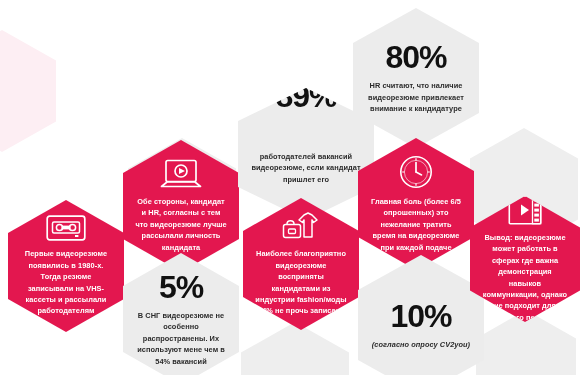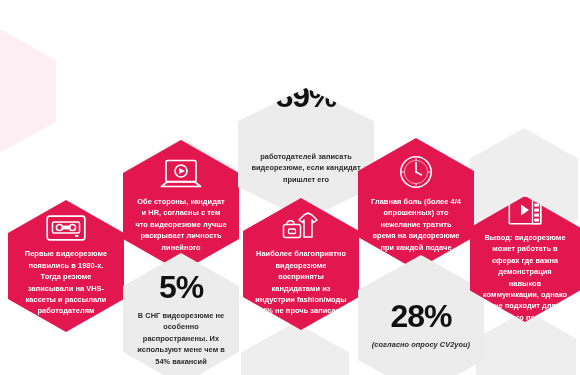--- a/index.html
+++ b/index.html
@@ -111,65 +111,69 @@
 
   <div class="hex pink layer-main" id="hex-laptop">
     <span class="icon-wrap">
       <svg width="42" height="30" viewBox="0 0 42 30">
         <rect x="6" y="1.5" width="30" height="21" rx="1.8" fill="none" stroke="#ffffff" stroke-width="1.7"></rect>
         <circle cx="21" cy="12" r="6" fill="none" stroke="#ffffff" stroke-width="1.7"></circle>
         <path d="M19 9 L25 12 L19 15 Z" fill="#ffffff"></path>
         <path d="M1.5 27.5 L7 23 L35 23 L40.5 27.5 Z" fill="none" stroke="#ffffff" stroke-width="1.7" stroke-linejoin="round"></path>
       </svg>
     </span>
-    <div class="body-text">Обе стороны, кандидат и HR, согласны с тем что видеорезюме лучше раскрывает личность линейного</div>
+    <div class="body-text">Обе стороны, кандидат и HR, согласны с тем что видеорезюме лучше рассылали личность кандидата</div>
   </div>
 
   <div class="hex gray layer-main" id="hex-89">
     <div class="stat big">89%</div>
-    <div class="body-text dark">работодателей записать видеорезюме, если кандидат пришлет его</div>
+    <div class="body-text dark">работодателей вакансий видеорезюме, если кандидат пришлет его</div>
     <div class="body-text dark sub-note">(подаче Vault Inc)</div>
   </div>
 
+  <div class="hex gray layer-main" id="hex-80">
+    <div class="stat big">80%</div>
+    <div class="body-text dark">HR считают, что наличие видеорезюме привлекает внимание к кандидатуре</div>
+  </div>
 
   <div class="hex pink layer-main" id="hex-clock">
     <span class="icon-wrap">
       <svg width="34" height="34" viewBox="0 0 34 34">
         <circle cx="17" cy="17" r="15.2" fill="none" stroke="#ffffff" stroke-width="1.6"></circle>
         <circle cx="17" cy="17" r="11.6" fill="none" stroke="#ffffff" stroke-width="0.8" opacity="0.75"></circle>
         <line x1="17" y1="17" x2="17" y2="7.5" stroke="#ffffff" stroke-width="1.7" stroke-linecap="round"></line>
         <line x1="17" y1="17" x2="22.6" y2="20" stroke="#ffffff" stroke-width="1.5" stroke-linecap="round"></line>
         <line x1="17" y1="3.2" x2="17" y2="5.4" stroke="#ffffff" stroke-width="1.2"></line>
         <line x1="17" y1="28.6" x2="17" y2="30.8" stroke="#ffffff" stroke-width="1.2"></line>
         <line x1="3.2" y1="17" x2="5.4" y2="17" stroke="#ffffff" stroke-width="1.2"></line>
         <line x1="28.6" y1="17" x2="30.8" y2="17" stroke="#ffffff" stroke-width="1.2"></line>
       </svg>
     </span>
-    <div class="body-text">Главная боль (более 4/4 опрошенных) это нежелание тратить время на видеорезюме при каждой подаче</div>
+    <div class="body-text">Главная боль (более 6/5 опрошенных) это нежелание тратить время на видеорезюме при каждой подаче</div>
   </div>
 
   <div class="hex pink layer-main" id="hex-fashion">
     <span class="icon-wrap">
       <svg width="40" height="30" viewBox="0 0 40 30">
         <path d="M23 4 L27 2 L31 4 L36 9 L32.5 11.5 L31 9 L31 26 L23 26 L23 9 L21.5 11.5 L18 9 Z" fill="none" stroke="#ffffff" stroke-width="1.5" stroke-linejoin="round"></path>
         <path d="M6 13 C6 8.5, 13 8.5, 13 13" fill="none" stroke="#ffffff" stroke-width="1.5"></path>
         <rect x="2.5" y="13.5" width="17" height="13" rx="2" fill="none" stroke="#ffffff" stroke-width="1.5"></rect>
         <rect x="7.5" y="18" width="7" height="4.5" rx="1" fill="none" stroke="#ffffff" stroke-width="1.3"></rect>
       </svg>
     </span>
     <div class="body-text">Наиболее благоприятно видеорезюме восприняты кандидатами из индустрии fashion/моды (24% не прочь записать)</div>
   </div>
 
   <div class="hex gray layer-main" id="hex-5">
     <div class="stat big">5%</div>
     <div class="body-text dark">В СНГ видеорезюме не особенно распространены. Их используют мене чем в 54% вакансий</div>
   </div>
 
   <div class="hex gray layer-main" id="hex-88">
-    <div class="stat big">28%</div>
+    <div class="stat big">10%</div>
     <div class="body-text dark sub-note">(согласно опросу CV2you)</div>
   </div>
 
   <div class="hex pink layer-top" id="hex-film">
     <span class="icon-wrap">
       <svg width="34" height="30" viewBox="0 0 34 30">
         <rect x="1.3" y="1.3" width="31.4" height="27.4" rx="1" fill="none" stroke="#ffffff" stroke-width="1.6"></rect>
         <path d="M13 9.5 L21 15 L13 20.5 Z" fill="#ffffff"></path>
         <rect x="24.5" y="1.3" width="8.2" height="27.4" fill="none" stroke="#ffffff" stroke-width="1.3"></rect>
         <rect x="26.3" y="3.6" width="4.6" height="3" fill="#ffffff"></rect>

